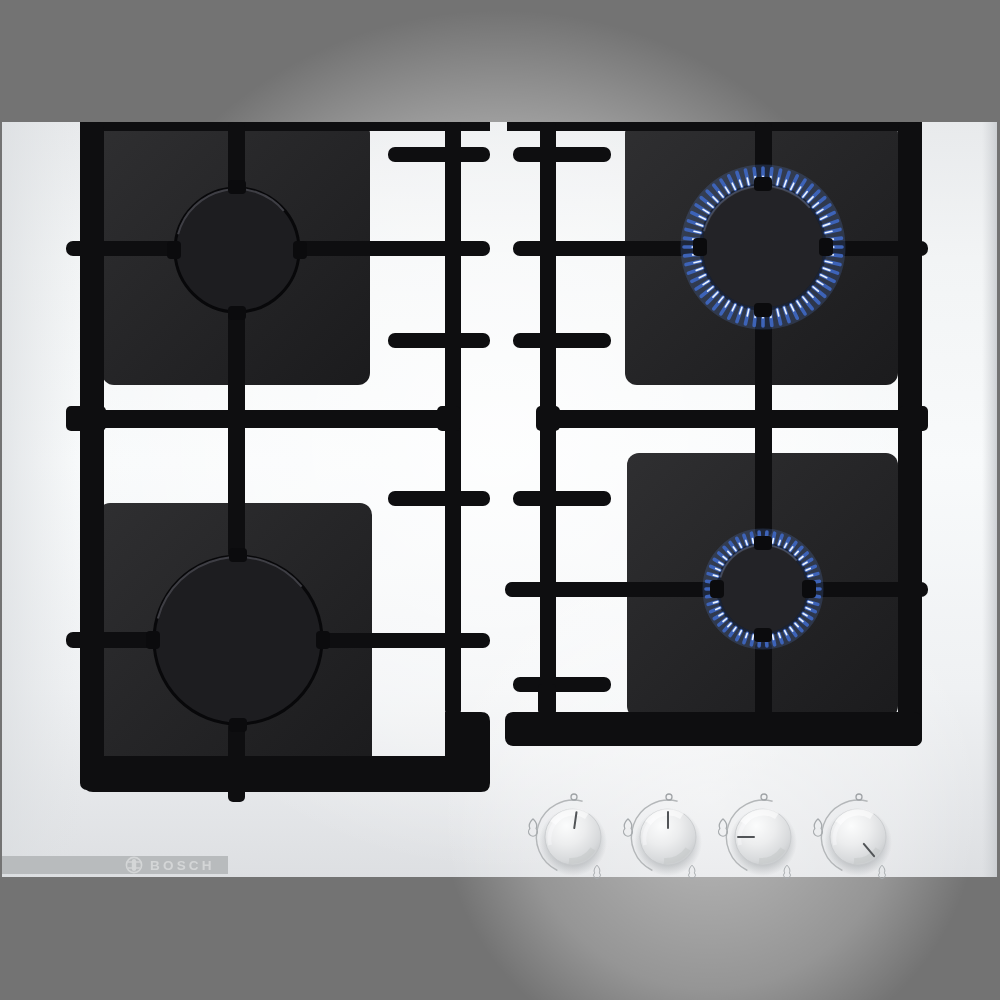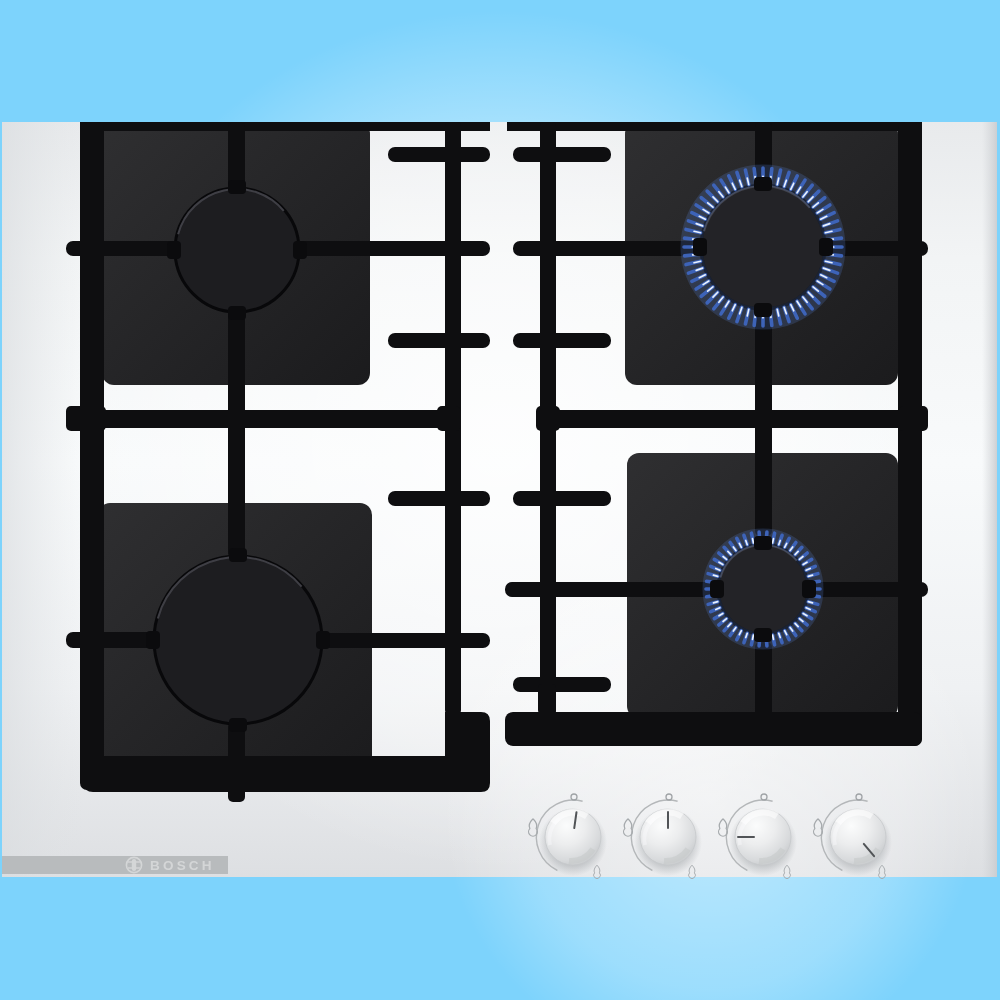--- a/index.html
+++ b/index.html
@@ -1,16 +1,16 @@
 <!DOCTYPE html>
 <html><head>
 <meta charset="utf-8">
 <style>
   html,body{margin:0;padding:0;background:#ffffff;}
-  .stage{position:relative;width:1000px;height:1000px;background:#7dd3fc;overflow:hidden;
+  .stage{position:relative;width:1000px;height:1000px;background:#737373;overflow:hidden;
          font-family:"Liberation Sans", sans-serif;}
   svg{display:block;}
   text.logo{font-family:"Liberation Sans", sans-serif;font-weight:bold;letter-spacing:3.2px;}
 </style>
 </head>
 <body>
 
 <div class="stage">
 <svg viewBox="0 0 1000 1000" width="1000" height="1000">
   <defs>

